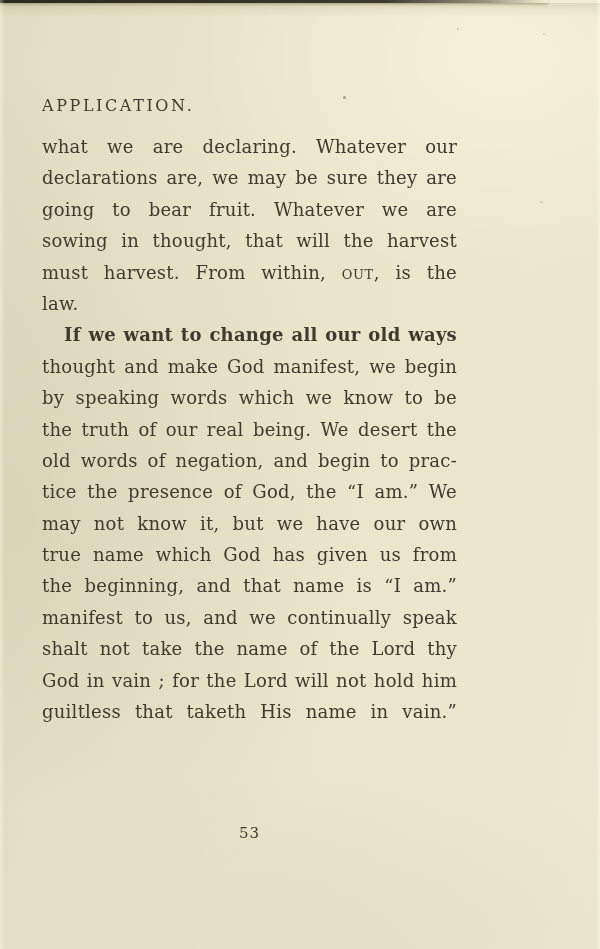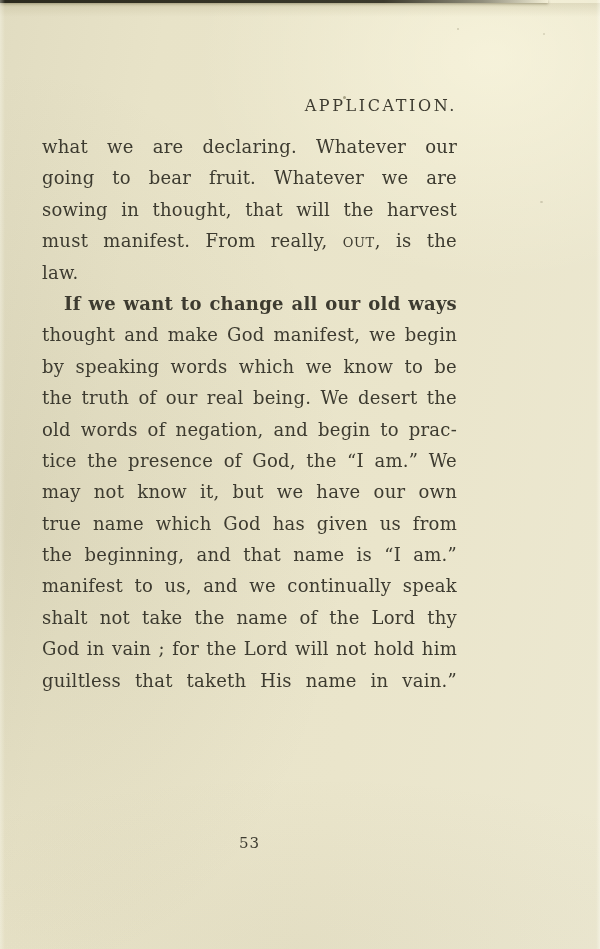--- a/index.html
+++ b/index.html
@@ -52,21 +52,21 @@
     width: 4px; height: 100%;
     background: linear-gradient(to left, rgba(255,255,248,0.40), rgba(255,255,248,0));
   }
 
   .running-head {
     position: absolute;
     top: 95px;
     left: 42px;
     width: 415px;
     height: 22px;
-    text-align: right;
+    text-align: left;
     font-size: 16px;
     letter-spacing: 2.6px;
     line-height: 22px;
   }
 
   .text-block {
     position: absolute;
     top: 131px;
     left: 42px;
     width: 415px;
@@ -96,21 +96,20 @@
 
   .page-number {
     position: absolute;
     top: 822px;
     left: 42px;
     width: 415px;
     text-align: center;
     font-size: 15px;
     letter-spacing: 1px;
     line-height: 22px;
-    margin-top: 10px;
   }
 
   .speck {
     position: absolute;
     border-radius: 50%;
     background: rgba(105, 98, 68, 0.55);
   }
   .speck.s1 { left: 343px; top: 96px;  width: 3px; height: 3px; }
   .speck.s2 { left: 457px; top: 28px;  width: 2px; height: 2px; opacity: 0.5; }
   .speck.s3 { left: 543px; top: 33px;  width: 2px; height: 2px; opacity: 0.4; }
@@ -127,23 +126,24 @@
 <div class="speck s1"></div>
 <div class="speck s2"></div>
 <div class="speck s3"></div>
 <div class="speck s4"></div>
 
 <div class="running-head">APPLICATION.</div>
 
 <div class="text-block">
 
   <div class="line">what we are declaring.  Whatever our</div>
+  <div class="line">declarations are, we may be sure they are</div>
   <div class="line">going to bear fruit.  Whatever we are</div>
   <div class="line">sowing in thought, that will the harvest</div>
-  <div class="line"><span>must manifest.  From really, </span><span class="sc">out</span><span>, is the</span></div>
+  <div class="line"><span>must harvest.  From within, </span><span class="sc">out</span><span>, is the</span></div>
   <div class="line short">law.</div>
 
   <div class="line indent">If we want to change all our old ways of</div>
   <div class="line">thought and make God manifest, we begin</div>
   <div class="line">by speaking words which we know to be</div>
   <div class="line">the truth of our real being.  We desert the</div>
   <div class="line">old words of negation, and begin to prac-</div>
   <div class="line">tice the presence of God, the “I am.”  We</div>
   <div class="line">may not know it, but we have our own</div>
   <div class="line">true name which God has given us from</div>

